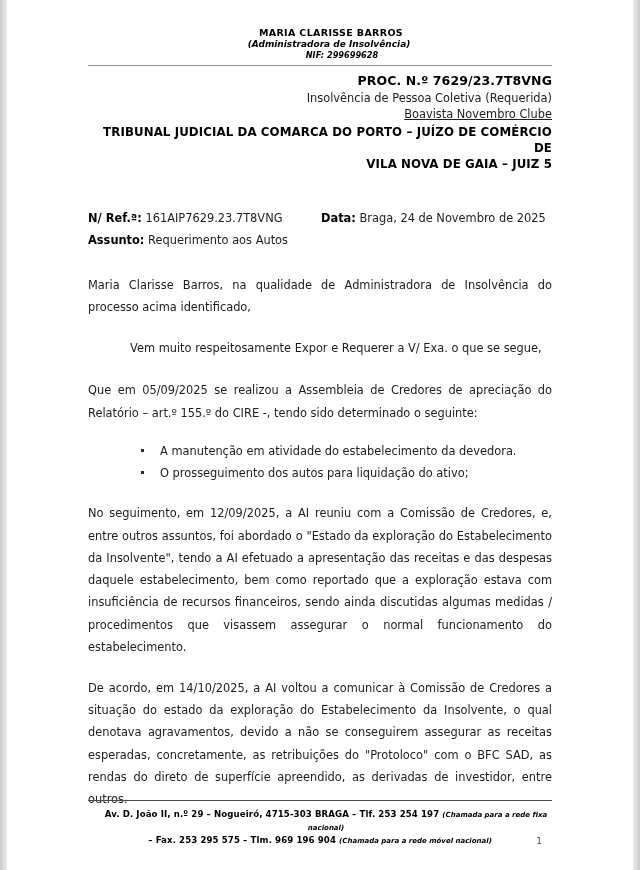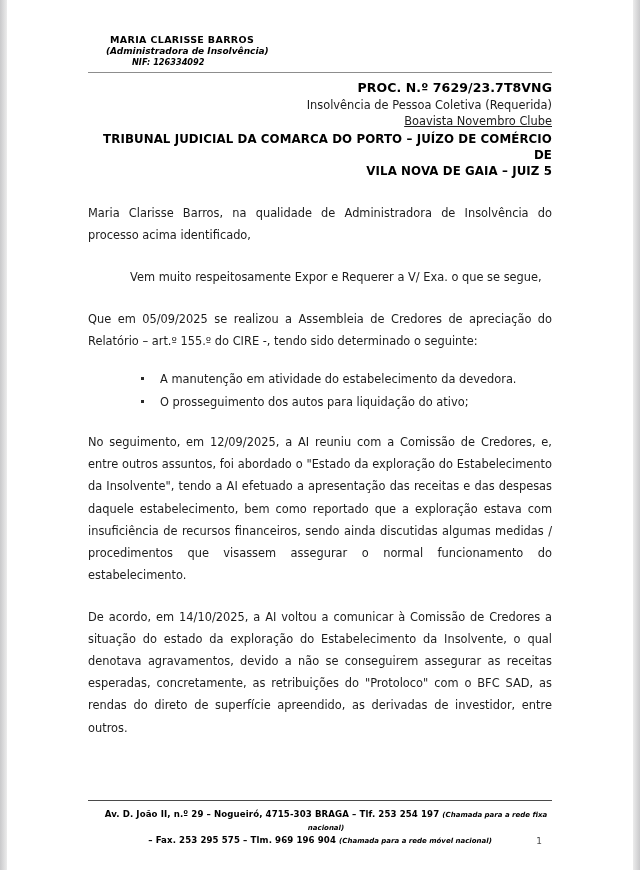--- a/index.html
+++ b/index.html
@@ -35,23 +35,24 @@
   #content {
     position: absolute;
     left: 88px;
     top: 0;
     width: 464px;
     height: 870px;
   }
 
   
   .letterhead {
-    padding-top: 34px;
+    padding-top: 27px;
     padding-left: 22px;
     line-height: 1.18;
+    text-align: center;
   }
   .lh-name {
     font-family: "DejaVu Sans", sans-serif;
     font-weight: bold;
     font-size: 9.5px;
     letter-spacing: 0.35px;
     color: #000;
   }
   .lh-role {
     font-weight: bold;
@@ -215,35 +216,53 @@
 <div id="page">
 
   <div class="edge-strip left"></div>
   <div class="edge-strip right"></div>
 
   <div id="content">
 
     <div class="letterhead">
       <div class="lh-name">MARIA CLARISSE BARROS</div>
       <div class="lh-role">(Administradora de Insolvência)</div>
-      <div class="lh-nif">NIF: 126334092</div>
+      <div class="lh-nif">NIF: 299699628</div>
     </div>
     <div class="head-rule"></div>
 
     <div class="proc-block">
       <div class="proc-line1">PROC. N.º 7629/23.7T8VNG</div>
       <div class="proc-line2">Insolvência de Pessoa Coletiva (Requerida)</div>
       <div class="proc-line3">Boavista Novembro Clube</div>
     </div>
     <div class="court-title">
       <div>TRIBUNAL JUDICIAL DA COMARCA DO PORTO – JUÍZO DE COMÉRCIO DE</div>
       <div>VILA NOVA DE GAIA – JUIZ 5</div>
     </div>
 
 
+    <div class="refs">
+      <div class="row">
+        <div class="col-ref">
+          <b>N/ Ref.ª:</b>
+          <span>161AIP7629.23.7T8VNG</span>
+        </div>
+        <div>
+          <b>Data:</b>
+          <span>Braga, 24 de Novembro de 2025</span>
+        </div>
+      </div>
+      <div class="row">
+        <div>
+          <b>Assunto:</b>
+          <span>Requerimento aos Autos</span>
+        </div>
+      </div>
+    </div>
 
     <div class="body-area">
       <p class="para">Maria Clarisse Barros, na qualidade de Administradora de Insolvência do processo acima identificado,</p>
       <p class="para indent">Vem muito respeitosamente Expor e Requerer a V/ Exa. o que se segue,</p>
       <p class="para tight">Que em 05/09/2025 se realizou a Assembleia de Credores de apreciação do Relatório – art.º 155.º do CIRE -, tendo sido determinado o seguinte:</p>
 
       <ul class="bullets">
         <li>A manutenção em atividade do estabelecimento da devedora.</li>
         <li>O prosseguimento dos autos para liquidação do ativo;</li>
       </ul>

